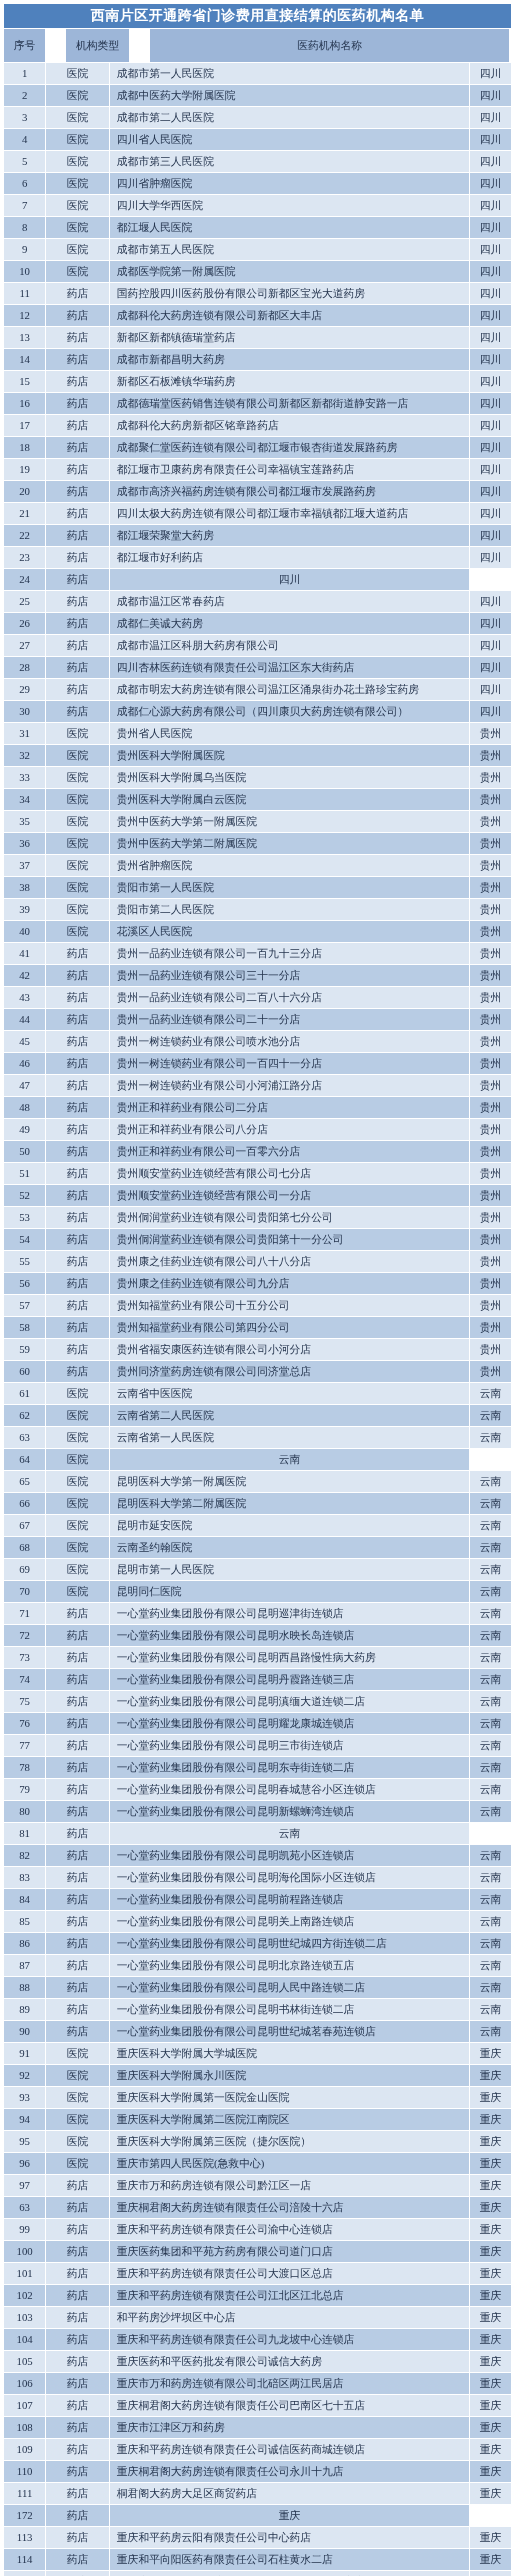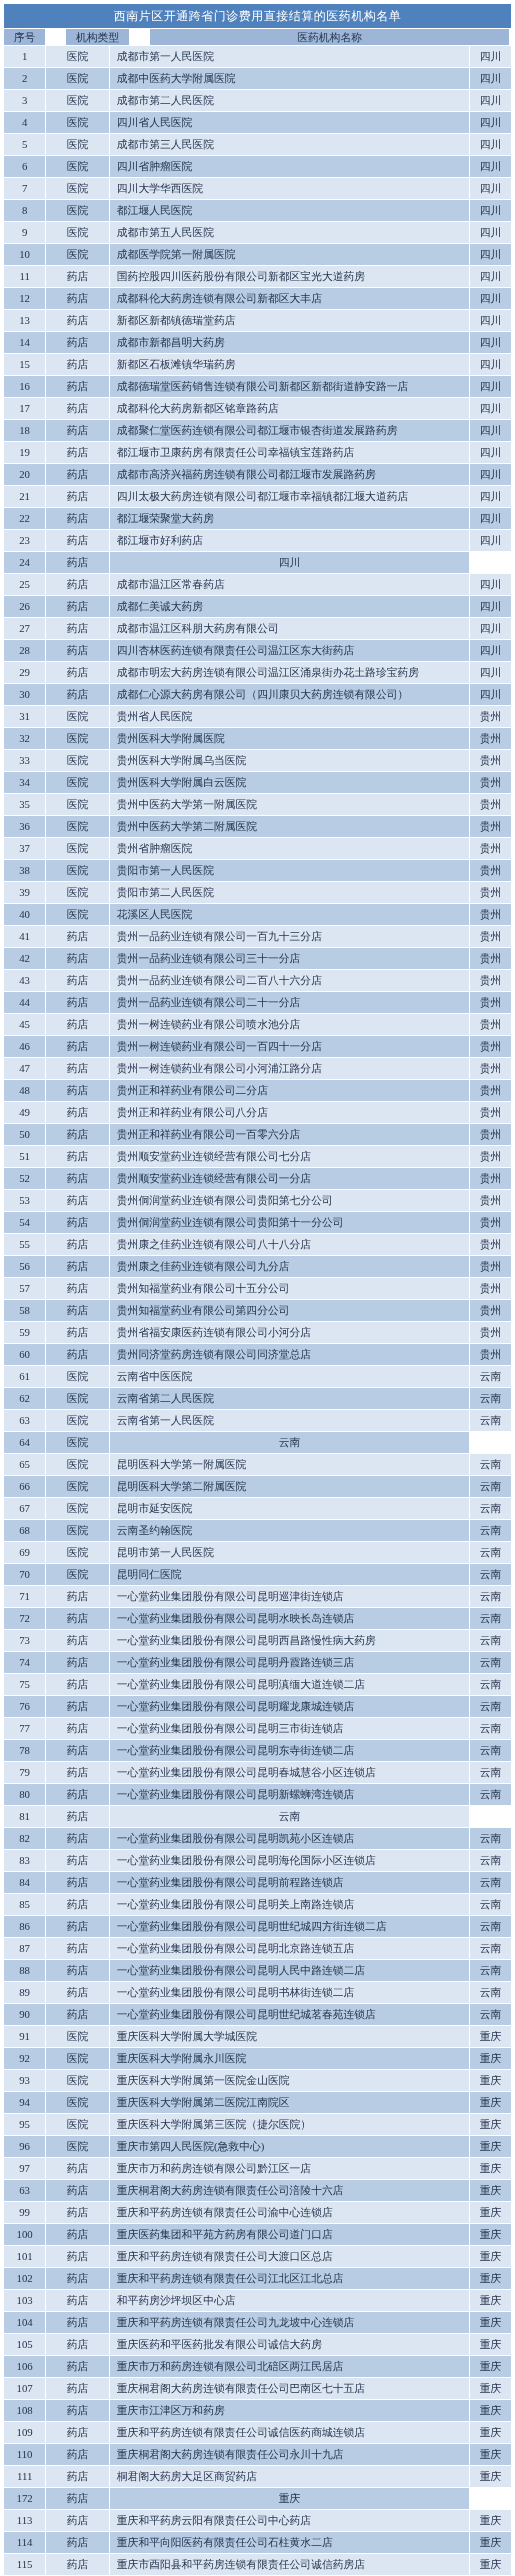--- a/index.html
+++ b/index.html
@@ -8,28 +8,28 @@
     font-family:"Liberation Serif","DejaVu Serif",serif;
     color:var(--text,#24344e);
   }
   .sheet{position:absolute;left:4.1px;top:4.1px;width:507px;}
   .title-bar{
     height:24px;background:var(--title-bg,#4f81bd);
     display:flex;align-items:center;justify-content:center;
     margin-bottom:1px;
   }
   .title-bar .t{
-    color:var(--title-text,#ffffff);font-size:12px;font-weight:normal;
+    color:var(--title-text,#ffffff);font-size:14px;font-weight:bold;
     letter-spacing:0.5px;white-space:nowrap;
   }
   .hdr-row,.row{
     display:grid;grid-template-columns:41px 63px 359px 41px;
     column-gap:1px;background:#ffffff;
   }
-  .hdr-row{height:16px;margin-bottom:1px;gap:21px;}
+  .hdr-row{height:33px;margin-bottom:1px;gap:21px;}
   .hdr-row .cell{background:var(--header-bg,#9db6d8);}
   .rows{display:flex;flex-direction:column;row-gap:1px;}
   .row{height:21px;}
   .row.light .cell{background:var(--row-light,#dce6f2);}
   .row.dark .cell{background:var(--row-dark,#b8cce4);}
   .cell{
     display:flex;align-items:center;justify-content:center;
     font-size:10.8px;line-height:1;overflow:hidden;white-space:nowrap;
   }
   .cell.name{justify-content:flex-start;padding-left:6.7px;padding-right:3.1px;}

